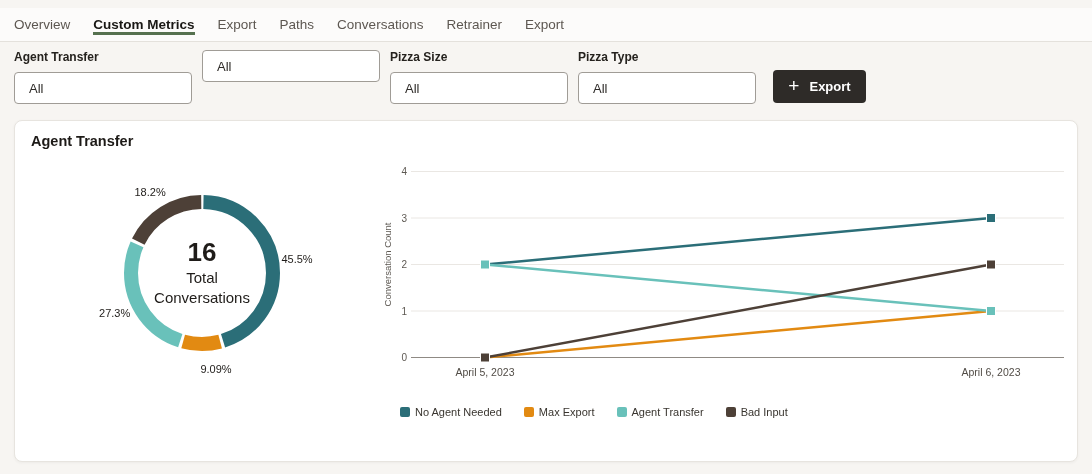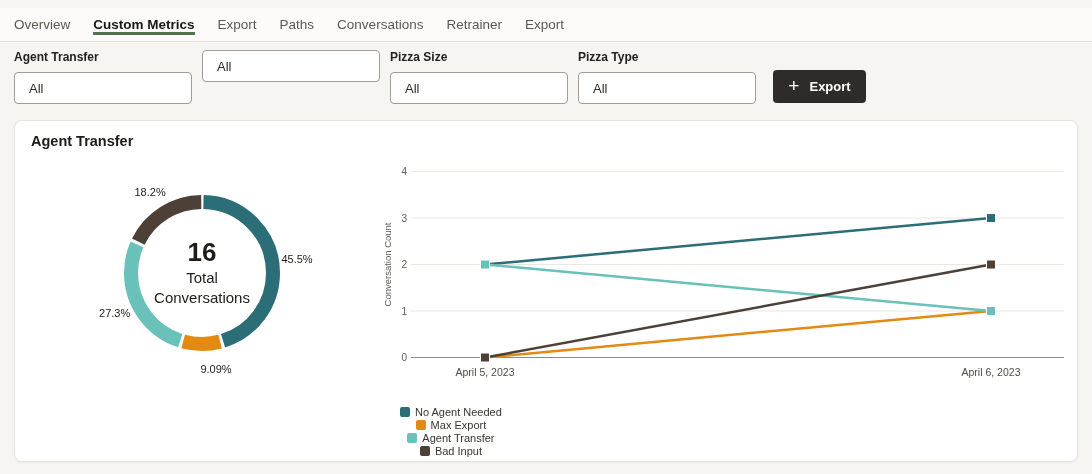--- a/index.html
+++ b/index.html
@@ -54,21 +54,21 @@
   .donut-value { font-size:26px; font-weight:bold; line-height:1.1; }
   .donut-sub { font-size:15px; line-height:1.35; margin-top:1px; }
   .slice-label {
     position:absolute; transform:translate(-50%,-50%);
     font-size:11px; color:#1f1c19; white-space:nowrap;
   }
   
   #line-svg { position:absolute; left:370px; top:45px; overflow:visible; }
   .legend {
     position:absolute; left:385px; top:285px;
-    display:flex; align-items:center; gap:1px;flex-direction:column;
+    display:flex; align-items:center; gap:22px;
   }
   .legend-item { display:flex; align-items:center; gap:5px; cursor:pointer; }
   .legend-swatch { width:10px; height:10px; border-radius:2px; display:inline-block; }
   .legend-text { font-size:11px; color:#39352f; }
 </style>
 </head>
 <body>
 
 <nav class="tabbar">
   <div class="tab">Overview</div>

